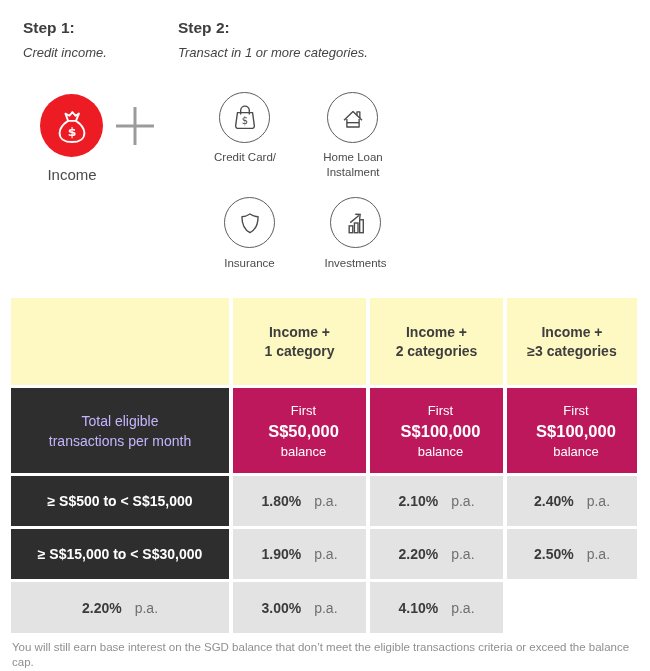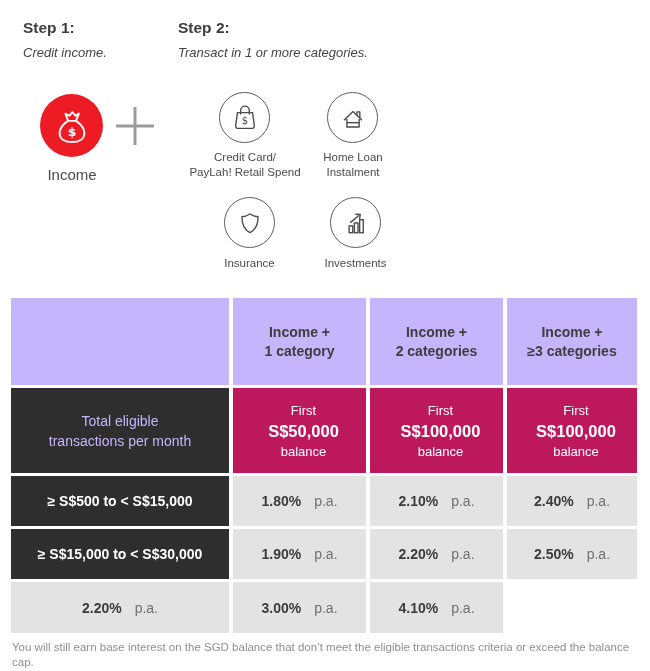--- a/index.html
+++ b/index.html
@@ -33,21 +33,21 @@
   .cap-bag    { left:168px; top:150px; width:154px; }
   .cap-home   { left:302px; top:150px; width:102px; }
   .cap-shield { left:199px; top:256px; width:101px; }
   .cap-chart  { left:305px; top:256px; width:101px; }
 
   
   .rates-table { position:absolute; left:11px; top:298px; width:626px;
     display:grid; grid-template-columns:218px 133px 133px 130px;
     grid-template-rows:87px 85px 50px 50px 51px; column-gap:4px; row-gap:3px; }
   .cell { display:flex; flex-direction:column; align-items:center; justify-content:center; text-align:center; }
-  .head { background:#c4b5fd; }
+  .head { background:#fef9c3; }
   .head .hl { font-size:14px; font-weight:bold; color:#3e3e3e; line-height:19px; }
   .dark { background:#2e2e2e; }
   .dark .dl { font-size:14px; color:#c4b5fd; line-height:20px; }
   .dark .rng { font-size:14px; font-weight:bold; color:#ffffff; }
   .red { background:#be185d;padding-left:8px; }
   .red .r1 { font-size:13px; color:#ffffff; line-height:19px; }
   .red .r2 { font-size:16.5px; font-weight:bold; color:#ffffff; line-height:22px; }
   .gray { background:#e3e3e3; flex-direction:row; }
   .gray .rate { font-size:14px; font-weight:bold; color:#3b3b3b; }
   .gray .unit { font-size:14px; color:#707070; margin-left:13px; }
@@ -100,21 +100,20 @@
         <svg width="36" height="36" viewBox="0 0 50 50" fill="none" stroke="#4a4a4a" stroke-width="1.9" stroke-linejoin="round">
           <path d="M30.5 21.5 V16.5 H34.5 V25"></path>
           <path d="M12.5 28 L25 16 L37.5 28"></path>
           <path d="M16.5 26.5 V37.5 H33.5 V26.5"></path>
           <line x1="16.5" y1="31.5" x2="33.5" y2="31.5"></line>
         </svg>
       </span>
     </div>
     <div class="cat-caption cap-bag">
       <div>Credit Card/</div>
-      <div>PayLah! Retail Spend</div>
     </div>
     <div class="cat-caption cap-home">
       <div>Home Loan</div>
       <div>Instalment</div>
     </div>
 
     <div class="cat-circle cc-shield">
       <span>
         <svg width="36" height="36" viewBox="0 0 50 50" fill="none" stroke="#4a4a4a" stroke-width="1.9" stroke-linejoin="round">
           <path d="M25 12.5 C21 15 17 16.2 13.8 16.2 C13.8 26 16.5 34 25 38.3 C33.5 34 36.2 26 36.2 16.2 C33 16.2 29 15 25 12.5 Z"></path>

